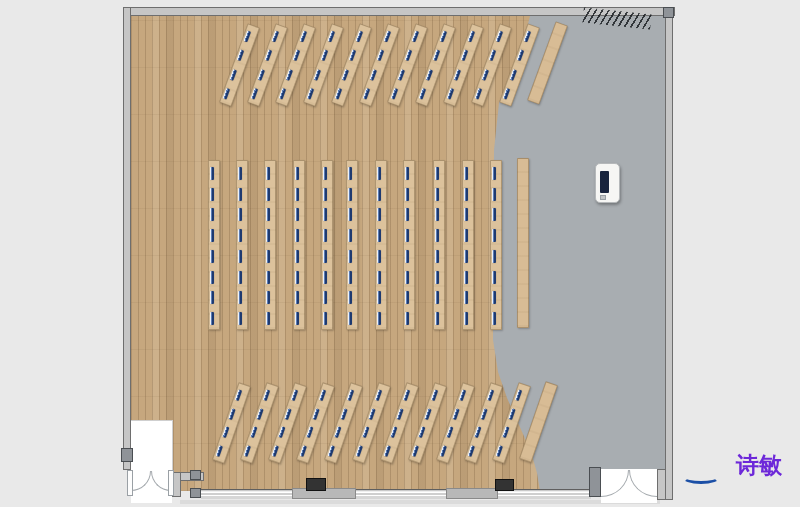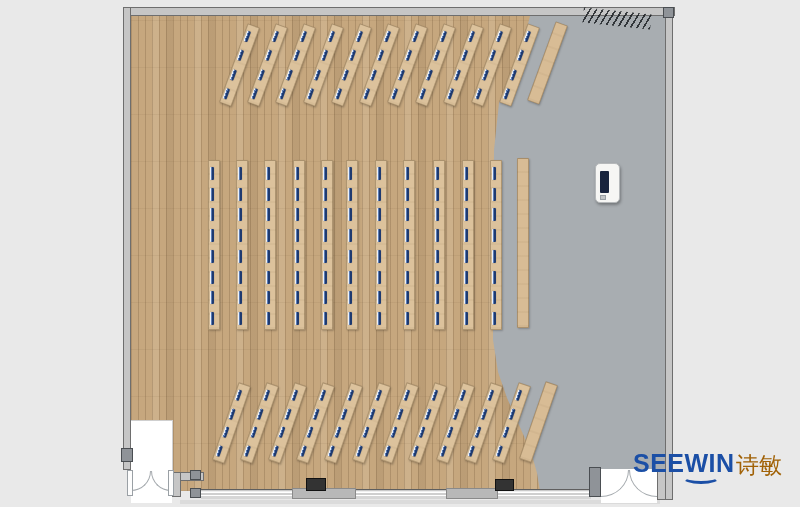--- a/index.html
+++ b/index.html
@@ -39,21 +39,21 @@
   .seat{position:absolute;background:linear-gradient(90deg,#eef2f8 0 1px,#5c7db5 1px 2px,#1e3a70 2px);border-radius:1px;box-shadow:0 0 1px rgba(0,0,0,.45);}
   .pillar{position:absolute;background:#333;border:1px solid #111;box-sizing:border-box;}
   .device{position:absolute;background:#f6f6f4;border:1px solid #b5b8ba;border-radius:5px;box-shadow:1px 2px 3px rgba(0,0,0,.3);box-sizing:border-box;}
   .device-screen{position:absolute;left:4px;top:7px;width:9px;height:22px;background:#18243d;border-radius:1px;}
   .device-pad{position:absolute;left:4px;top:31px;width:6px;height:5px;background:#c2c5c7;border:1px solid #9aa0a4;box-sizing:border-box;}
   .hatch{position:absolute;background:repeating-linear-gradient(115deg,#14181c 0 1.6px,transparent 1.6px 5.5px);opacity:.8;}
 
   
   .brand{position:absolute;left:630px;top:449px;width:168px;height:45px;}
   .brand .en{position:absolute;left:3px;top:0;font-size:25px;font-weight:900;letter-spacing:.5px;color:#1b4fa6;font-family:"Liberation Sans",sans-serif;}
-  .brand .cn{position:absolute;left:106px;top:1px;font-size:23px;font-weight:400;color:#a16207;}
+  .brand .cn{position:absolute;left:106px;top:1px;font-size:23px;font-weight:700;color:#6d28d9;}
   .brand .smile{position:absolute;left:52px;top:22px;width:38px;height:13px;border:3px solid transparent;border-bottom-color:#1b4fa6;border-radius:50%;box-sizing:border-box;}
 </style>
 </head>
 <body>
 
 <div class="canvas">
 
   <div class="layer floors">
     <div class="grayfloor"></div>
     <div class="wood"></div>
@@ -340,18 +340,17 @@
 
     <div class="post" style="left:589px;top:467px;width:12px;height:30px"></div>
     <div class="doorwhite" style="left:601px;top:469px;width:56px;height:34px"></div>
     <div class="arcL" style="left:601px;top:470px;width:28px;height:27px"></div>
     <div class="arcR" style="left:629px;top:470px;width:28px;height:27px"></div>
     <div class="wall" style="left:657px;top:469px;width:9px;height:31px"></div>
   </div>
 
   <div class="layer logo-layer">
     <div class="brand">
-      <span class="en">SEEWIN</span>
       <span class="cn">诗敏</span>
       <span class="smile"></span>
     </div>
   </div>
 </div>
 
 </body></html>

